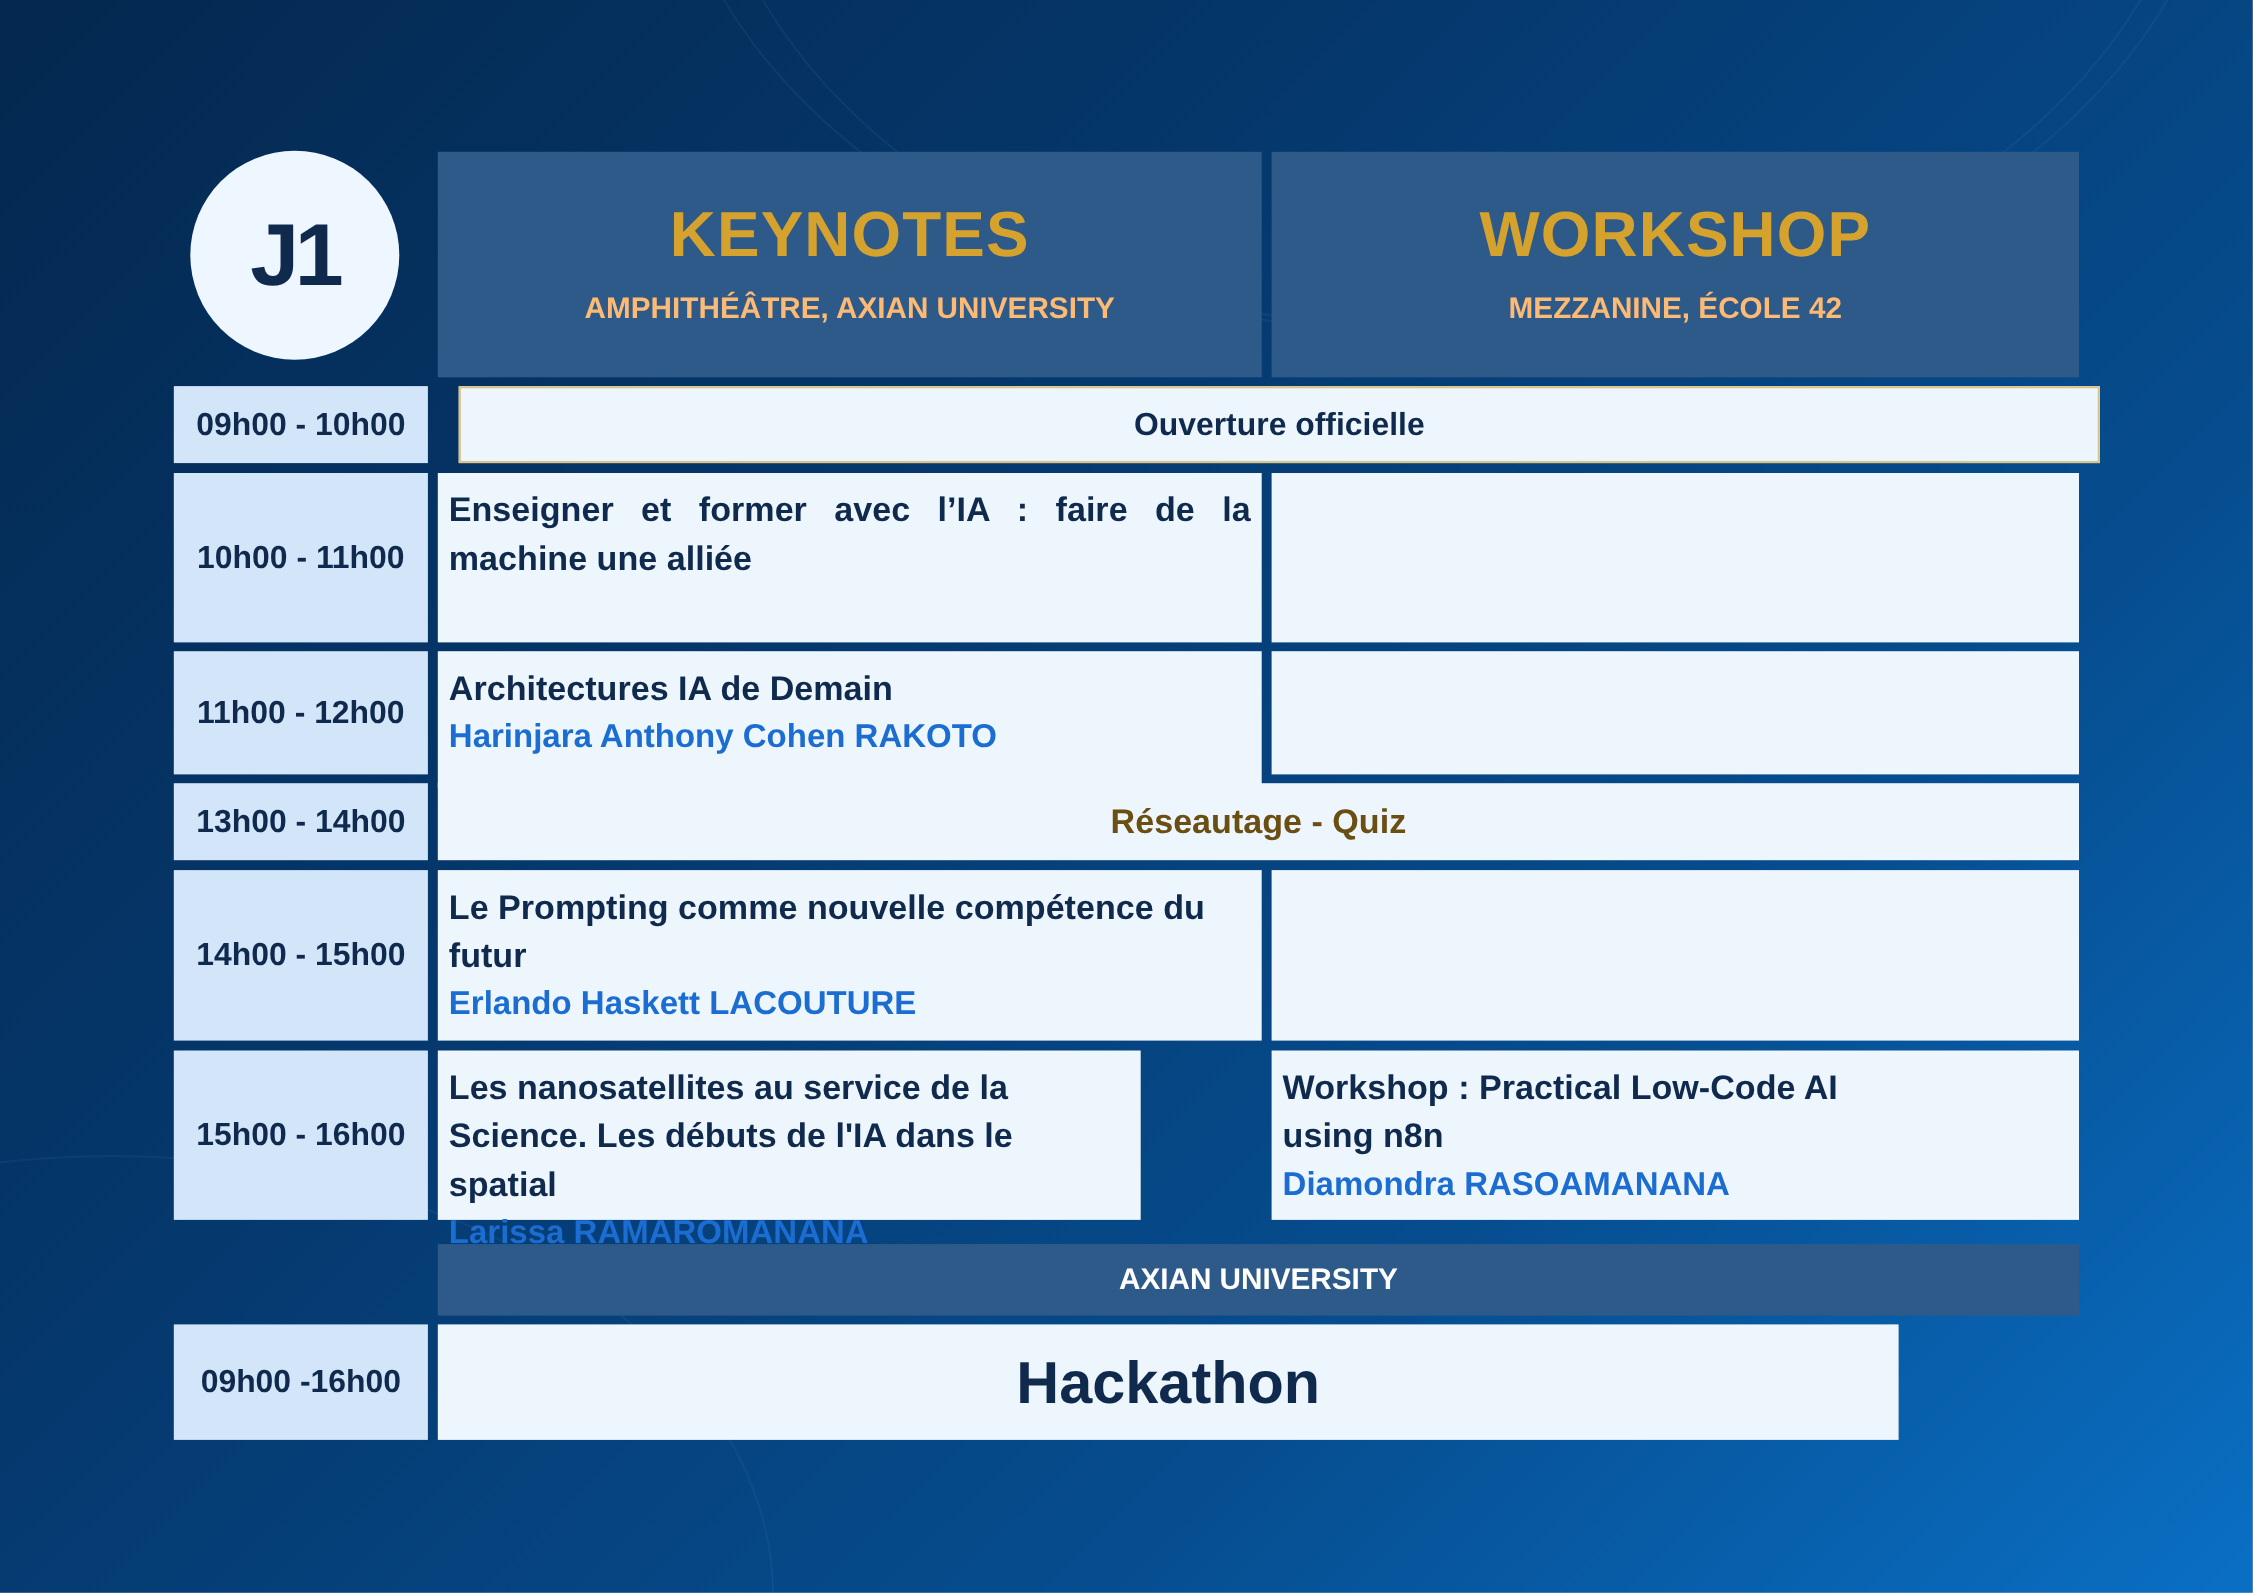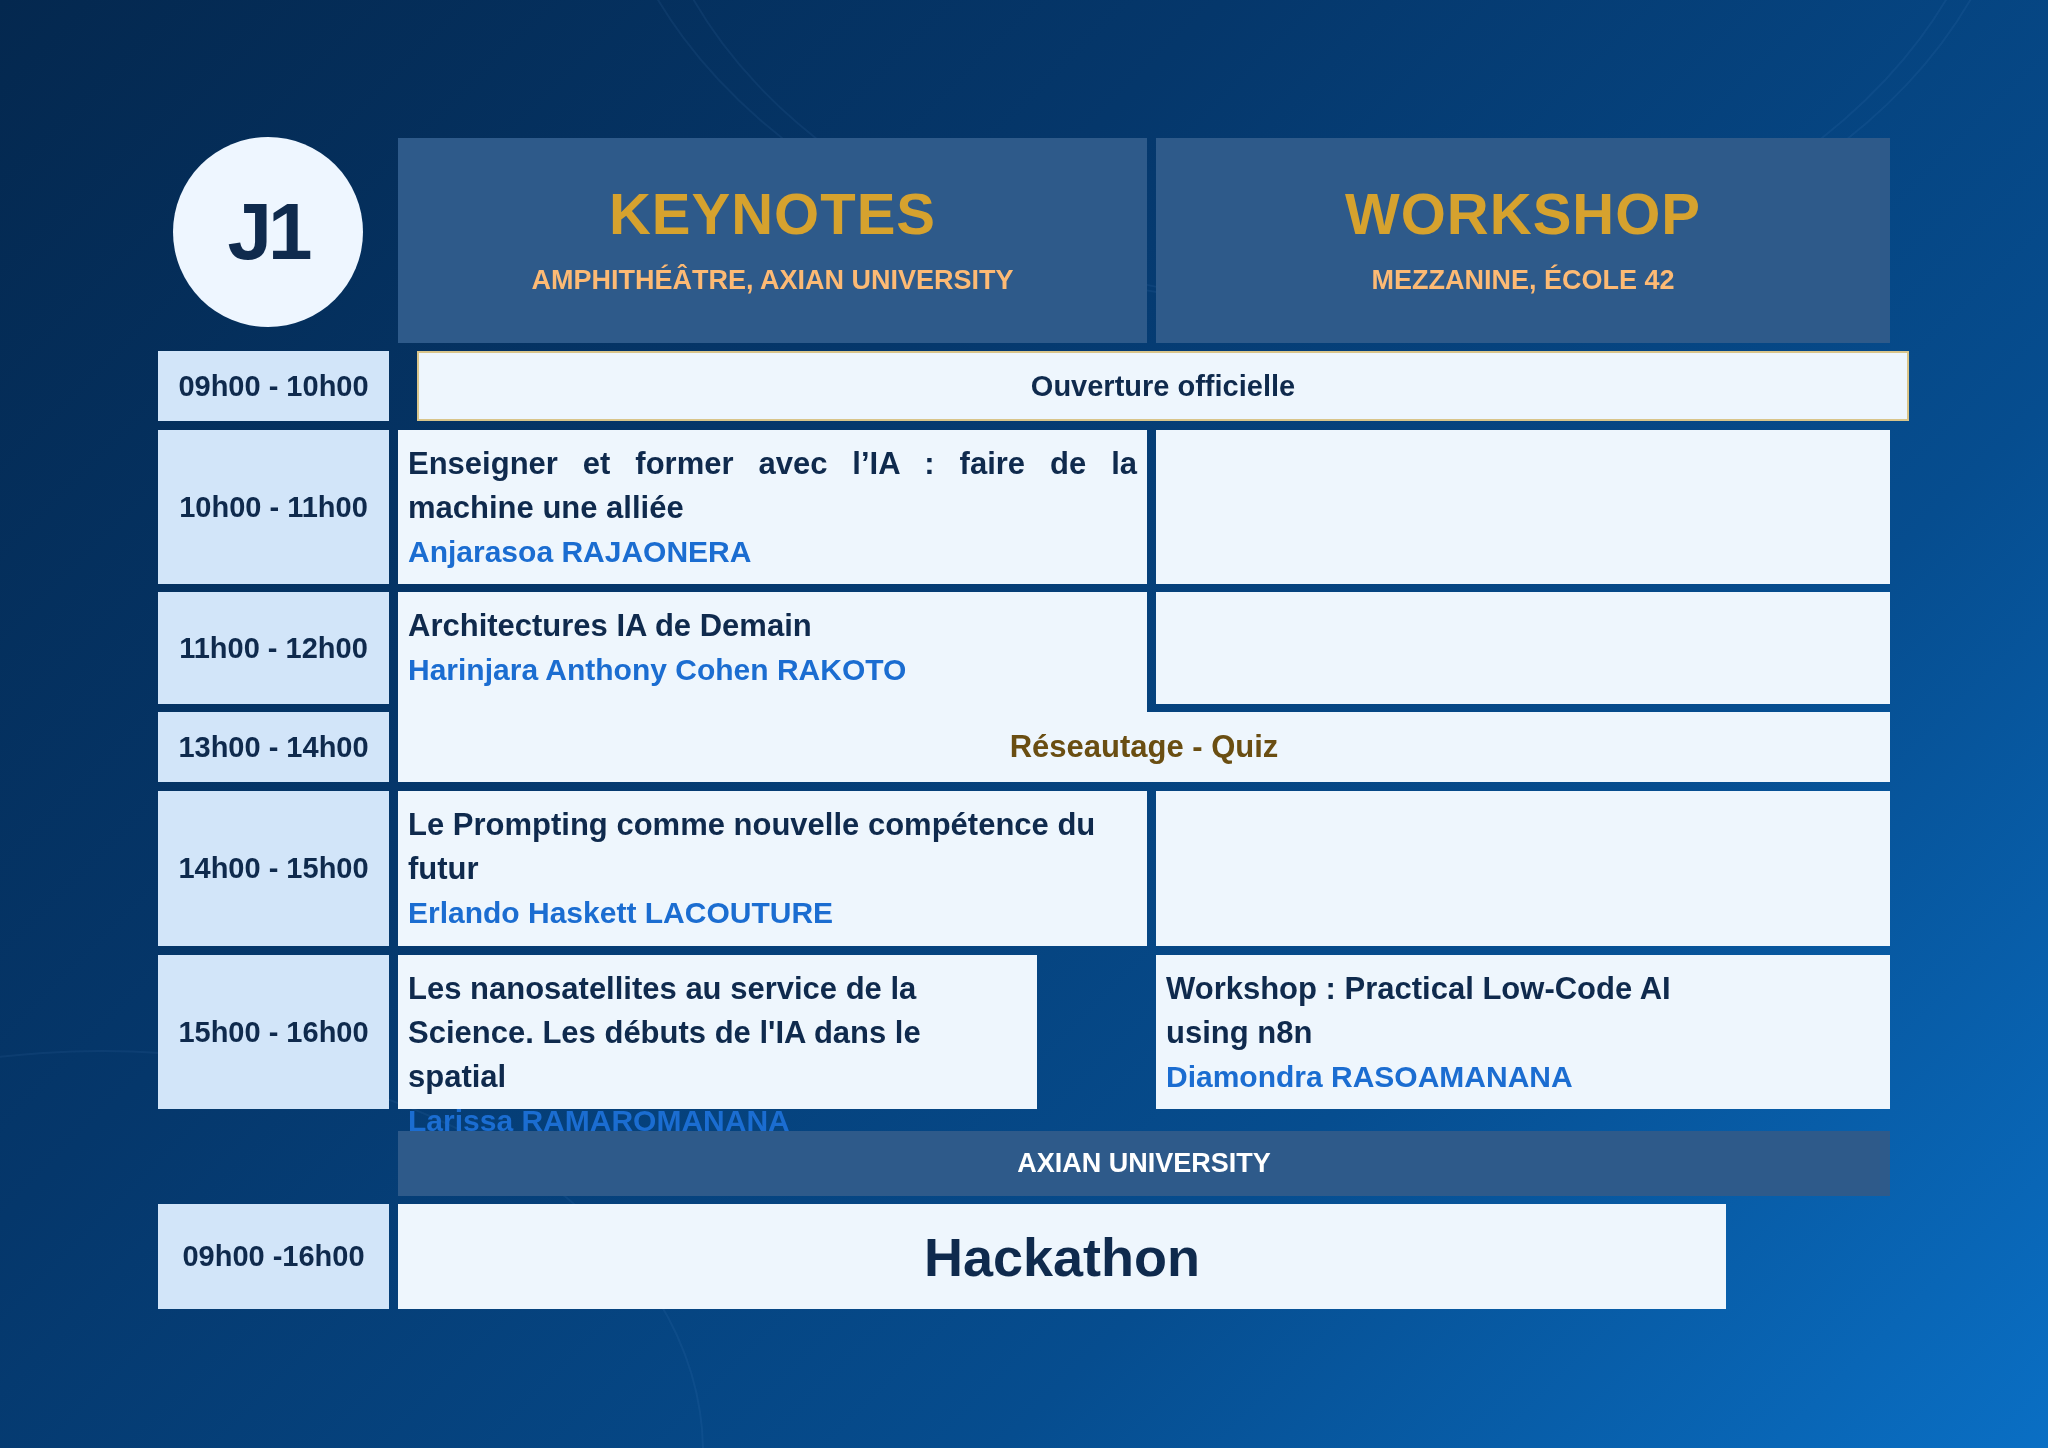--- a/index.html
+++ b/index.html
@@ -74,21 +74,20 @@
 </div>
 <div class="abs cell center gold-border" style="left:398px;top:351px;width:1492px;height:70px;font-size:29px;margin-left:19px;">
   <span>Ouverture officielle</span>
 </div>
 
 <div class="abs time" style="left:158px;top:430px;width:231px;height:154px;">
   <span>10h00 - 11h00</span>
 </div>
 <div class="abs cell" style="left:398px;top:430px;width:749px;height:154px;">
   <span class="title just">Enseigner et former avec l’IA : faire de la machine une alliée</span>
-  <span class="speaker">Anjarasoa RAJAONERA</span>
 </div>
 <div class="abs cell" style="left:1156px;top:430px;width:734px;height:154px;"></div>
 
 <div class="abs time" style="left:158px;top:592px;width:231px;height:112px;">
   <span>11h00 - 12h00</span>
 </div>
 <div class="abs cell" style="left:398px;top:592px;width:749px;height:124px;padding-top:12px;">
   <span class="title">Architectures IA de Demain</span>
   <span class="speaker">Harinjara Anthony Cohen RAKOTO</span>
 </div>

